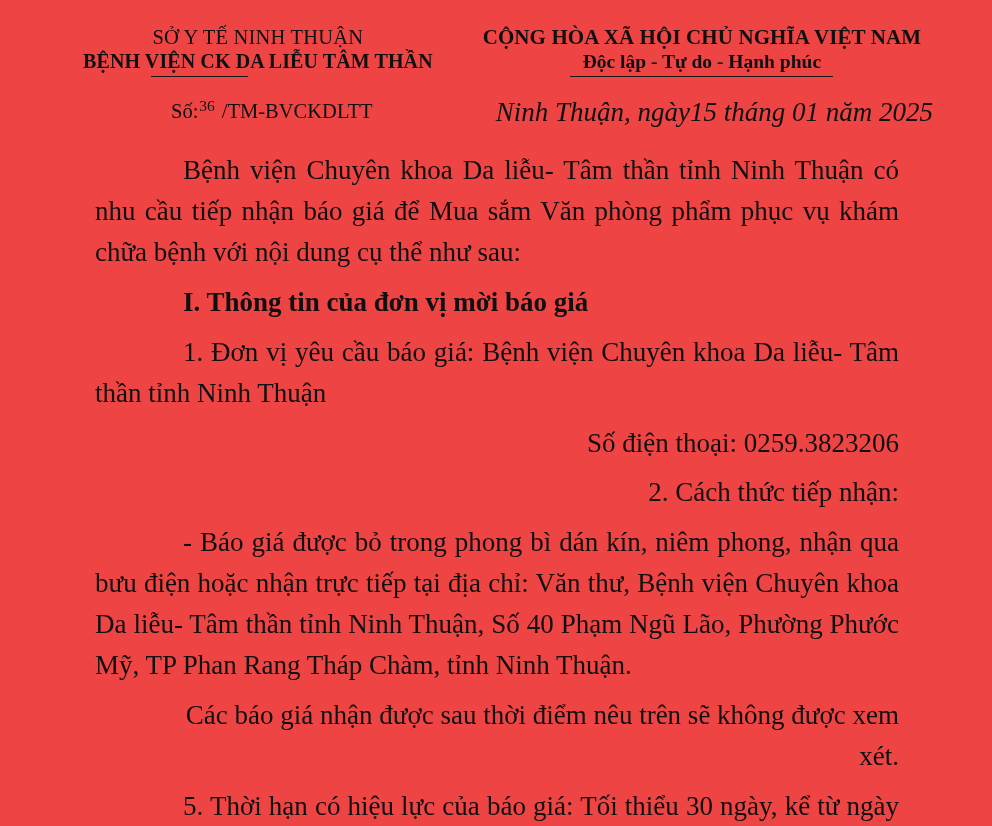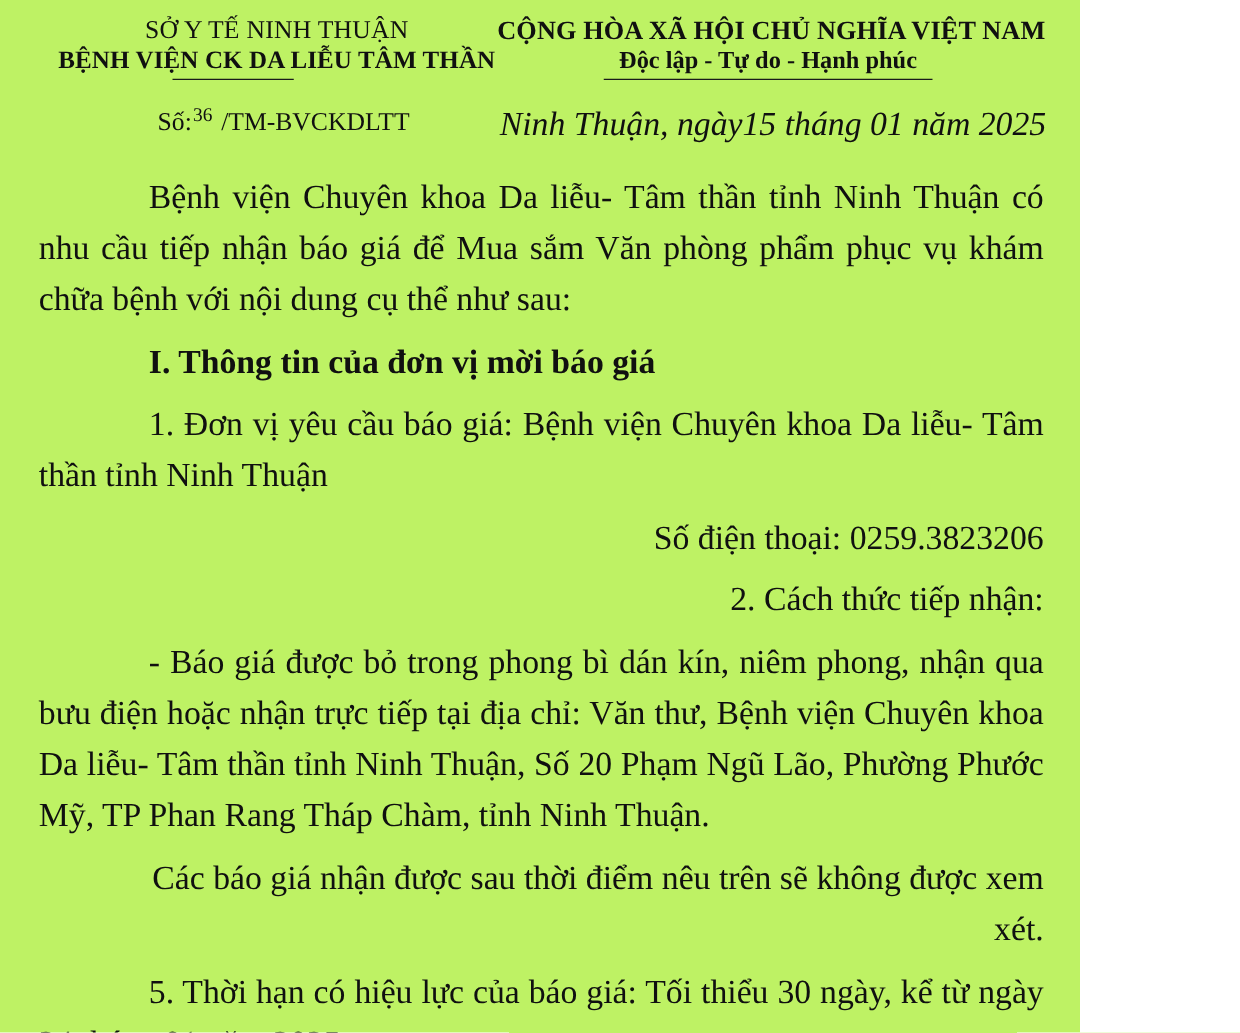--- a/index.html
+++ b/index.html
@@ -12,25 +12,25 @@
     width: 992px;
     height: 826px;
     overflow: hidden;
     font-family: "Liberation Serif", "DejaVu Serif", serif;
     color: #101010;
     -webkit-font-smoothing: antialiased;
   }
 
   .page {
     position: relative;
-    width: 864px;
+    width: 992px;
     height: 826px;
     box-sizing: border-box;
-    padding: 5px;
-    background: #bef264;
+    padding: 18px;
+    background: #ef4444;
   }
 
   
   .letterhead {
     display: flex;
     width: 100%;
     padding-top: 7px;
     box-sizing: border-box;
   }
   .lh-col {
@@ -186,21 +186,21 @@
     <p class="para" style="margin-top:22px;">Bệnh viện Chuyên khoa Da liễu- Tâm thần tỉnh Ninh Thuận có nhu cầu tiếp nhận báo giá để Mua sắm Văn phòng phẩm phục vụ khám chữa bệnh với nội dung cụ thể như sau:</p>
 
     <p class="para heading gap-lg">I. Thông tin của đơn vị mời báo giá</p>
 
     <p class="para gap-lg">1. Đơn vị yêu cầu báo giá: Bệnh viện Chuyên khoa Da liễu- Tâm thần tỉnh Ninh Thuận</p>
 
     <p class="para last-line">Số điện thoại: 0259.3823206</p>
 
     <p class="para last-line">2. Cách thức tiếp nhận:</p>
 
-    <p class="para">- Báo giá được bỏ trong phong bì dán kín, niêm phong, nhận qua bưu điện hoặc nhận trực tiếp tại địa chỉ: Văn thư, Bệnh viện Chuyên khoa Da liễu- Tâm thần tỉnh Ninh Thuận, Số 20 Phạm Ngũ Lão, Phường Phước Mỹ, TP Phan Rang Tháp Chàm, tỉnh Ninh Thuận.</p>
+    <p class="para">- Báo giá được bỏ trong phong bì dán kín, niêm phong, nhận qua bưu điện hoặc nhận trực tiếp tại địa chỉ: Văn thư, Bệnh viện Chuyên khoa Da liễu- Tâm thần tỉnh Ninh Thuận, Số 40 Phạm Ngũ Lão, Phường Phước Mỹ, TP Phan Rang Tháp Chàm, tỉnh Ninh Thuận.</p>
 
 
     <p class="para last-line">Các báo giá nhận được sau thời điểm nêu trên sẽ không được xem xét.</p>
 
     <p class="para">5. Thời hạn có hiệu lực của báo giá: Tối thiểu 30 ngày, kể từ ngày 24 tháng 01 năm 2025.</p>
 
     <p class="para heading">II. Nội dung yêu cầu báo giá:</p>
 
   </div>
 

